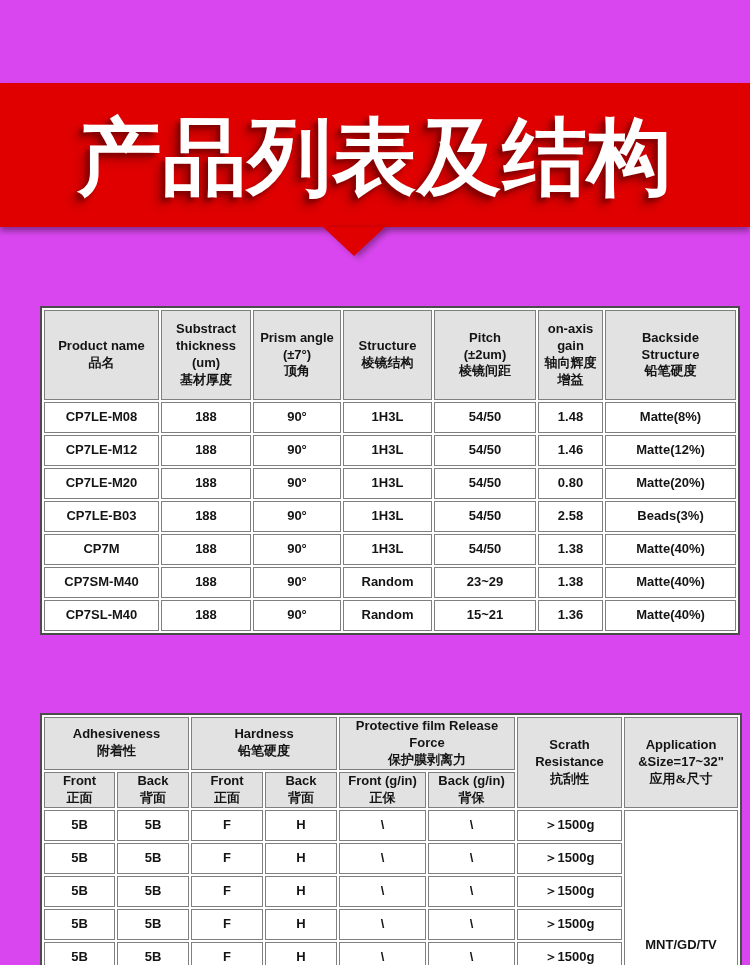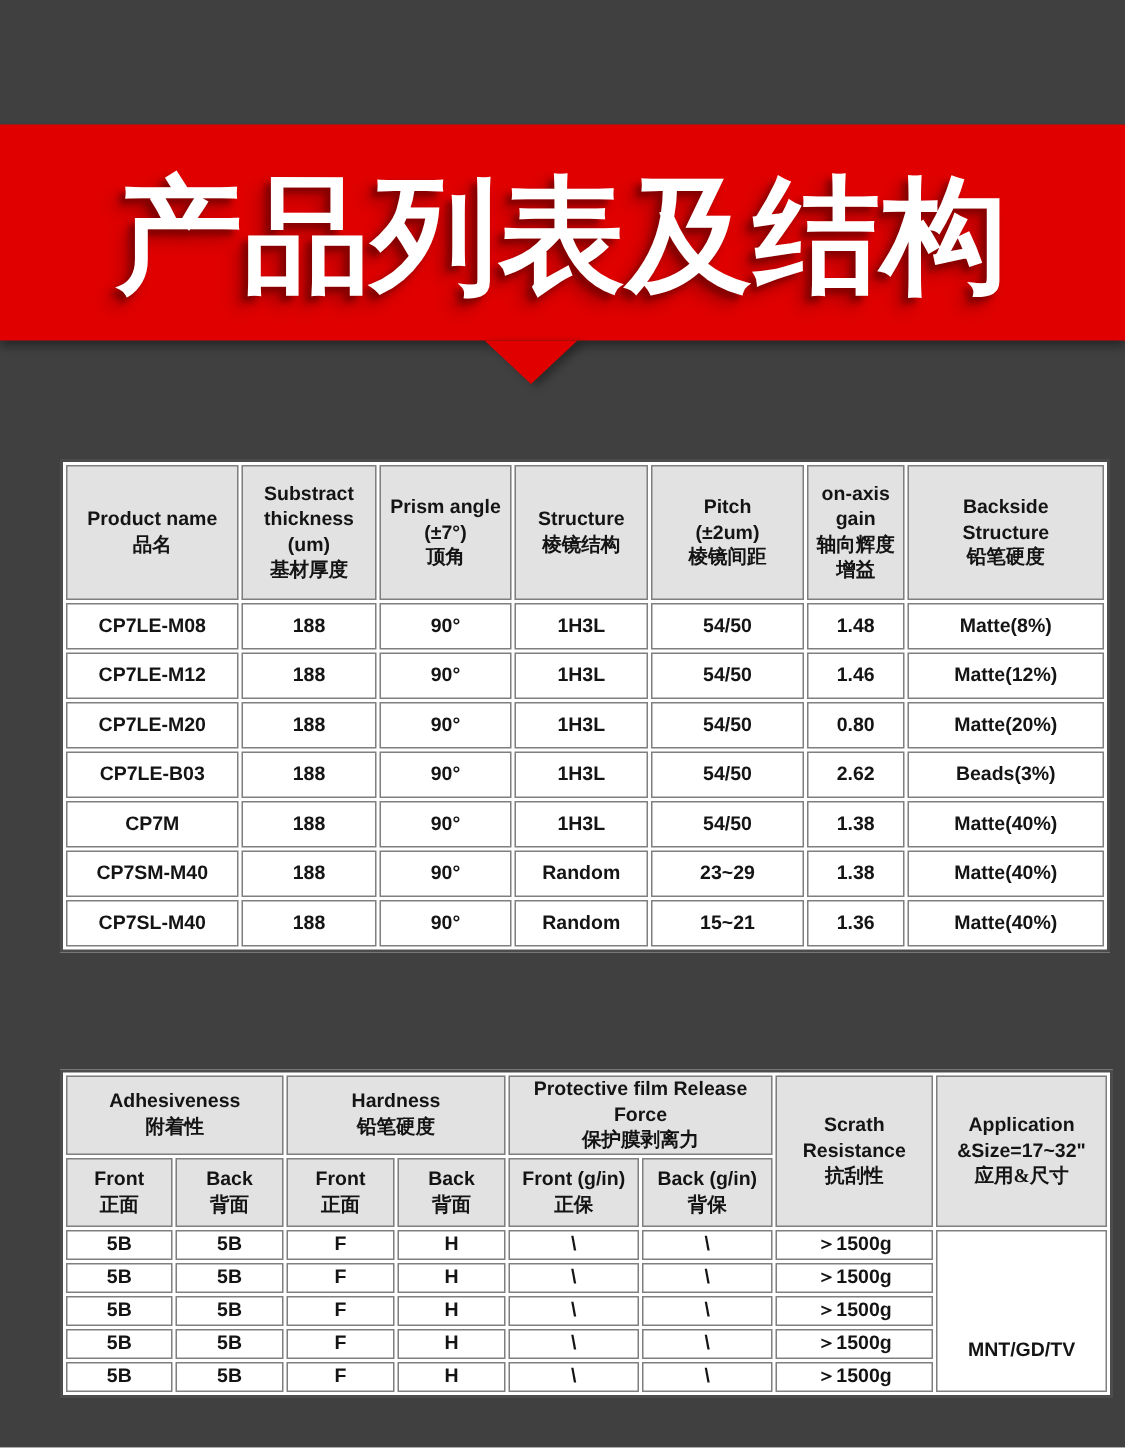--- a/index.html
+++ b/index.html
@@ -1,17 +1,17 @@
 <!DOCTYPE html>
 <html style="--accent: #e00000; --header-bg: #e2e2e2; --border-inner: #7f7f7f; --border-outer: #4c4c4c;"><head>
 <meta charset="utf-8">
 <style>
   html,body{margin:0;padding:0;background:#fff;}
   .page{
-    position:relative;width:750px;height:965px;overflow:hidden;background:#404040;
+    position:relative;width:750px;height:965px;overflow:hidden;background:#d946ef;
     font-family:"Liberation Sans","DejaVu Sans",sans-serif;color:#141414;
   }
   
   .banner{
     position:absolute;left:0;top:83px;width:750px;height:144px;
     background:var(--accent,#e00000);
     box-shadow:0 4px 6px rgba(0,0,0,.38);
     display:flex;align-items:center;justify-content:center;
   }
   .banner-title{
@@ -37,22 +37,22 @@
     font-weight:bold;font-size:13px;line-height:1.3;color:#141414;
   }
   th{background:var(--header-bg,#e2e2e2);}
   .en{display:block;white-space:pre-line;}
   .zh{display:block;white-space:pre-line;font-family:"Liberation Serif","DejaVu Serif",serif;}
   .t1{top:306px;}
   .t1 thead th{height:90px;}
   .t1 tbody td{height:31px;}
   .t2{top:713px;}
   .t2 .gr1 th{height:48px;}
-  .t2 .gr2 th{height:46px;}
-  .t2 tbody td{height:20px;}
+  .t2 .gr2 th{height:36px;}
+  .t2 tbody td{height:31px;}
   .app-cell{vertical-align:bottom;padding-bottom:18px;}
 </style>
 </head>
 <body>
 
 <div class="page">
 
   <div class="banner">
     <div class="banner-title">产品列表及结构</div>
   </div>
@@ -133,21 +133,21 @@
           <td>54/50</td>
           <td>0.80</td>
           <td>Matte(20%)</td>
       </tr>
       <tr>
         <td>CP7LE-B03</td>
           <td>188</td>
           <td>90°</td>
           <td>1H3L</td>
           <td>54/50</td>
-          <td>2.62</td>
+          <td>2.58</td>
           <td>Beads(3%)</td>
       </tr>
       <tr>
         <td>CP7M</td>
           <td>188</td>
           <td>90°</td>
           <td>1H3L</td>
           <td>54/50</td>
           <td>1.38</td>
           <td>Matte(40%)</td>

